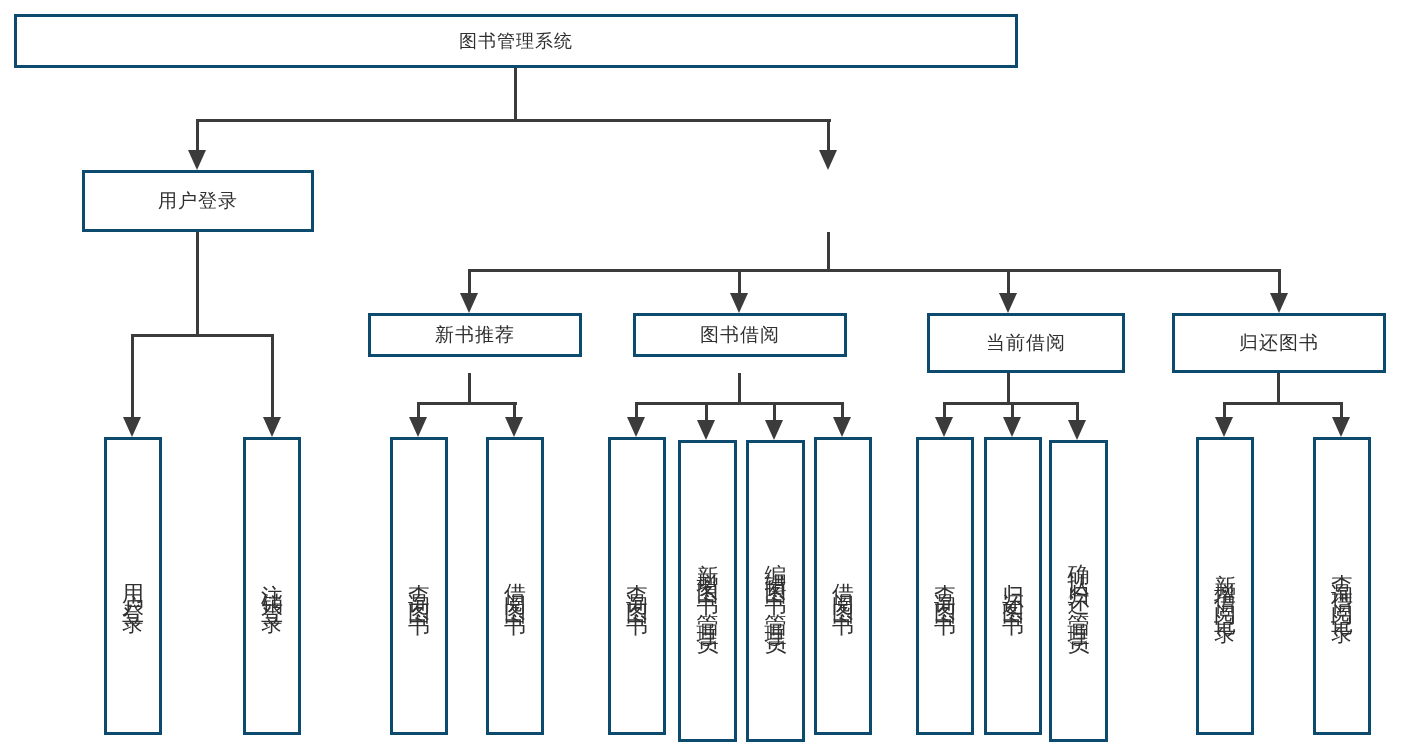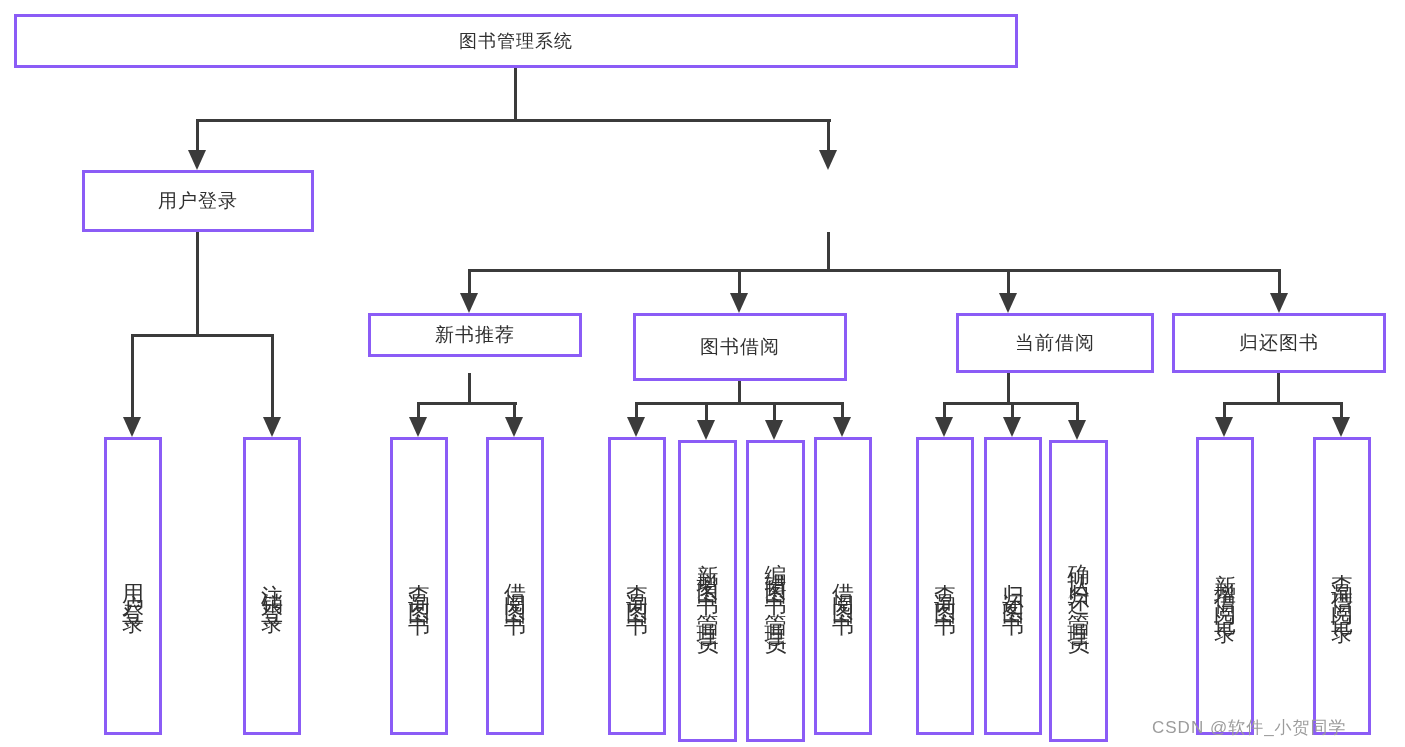--- a/index.html
+++ b/index.html
@@ -2,21 +2,21 @@
 <html><head>
 <meta charset="utf-8">
 <style>
   html,body { margin:0; padding:0; background:#ffffff; }
   .canvas {
     position:relative; width:1405px; height:747px; background:#ffffff;
     font-family:"Liberation Sans","DejaVu Sans",sans-serif; overflow:hidden;
   }
   .node {
     position:absolute; box-sizing:border-box; background:#ffffff;
-    border:3px solid #8b5cf6; display:flex; align-items:center; justify-content:center;
+    border:3px solid #0c4a6e; display:flex; align-items:center; justify-content:center;
     color:#303030;
   }
   .hnode { font-size:19px; letter-spacing:1px; }
   .root  { font-size:18px; }
   .vnode span {
     writing-mode:vertical-rl; text-orientation:mixed;
     font-size:22px; line-height:1; letter-spacing:10px; color:#303030;
   }
   .vline { position:absolute; width:3px; background:#3b3b3b; }
   .hline { position:absolute; height:3px; background:#3b3b3b; }
@@ -98,24 +98,24 @@
     <span>图书管理系统</span>
   </div>
 
   <div class="node hnode" style="left:82px;top:170px;width:232px;height:62px">
     <span>用户登录</span>
   </div>
 
   <div class="node hnode" style="left:368px;top:313px;width:214px;height:44px">
     <span>新书推荐</span>
   </div>
-  <div class="node hnode" style="left:633px;top:313px;width:214px;height:68px">
+  <div class="node hnode" style="left:633px;top:313px;width:214px;height:44px">
     <span>图书借阅</span>
   </div>
-  <div class="node hnode" style="left:956px;top:313px;width:198px;height:60px">
+  <div class="node hnode" style="left:927px;top:313px;width:198px;height:60px">
     <span>当前借阅</span>
   </div>
   <div class="node hnode" style="left:1172px;top:313px;width:214px;height:60px">
     <span>归还图书</span>
   </div>
 
   <div class="node vnode" style="left:104px;top:437px;width:58px;height:298px">
     <span>用户登录</span>
   </div>
   <div class="node vnode" style="left:243px;top:437px;width:58px;height:298px">
@@ -152,14 +152,13 @@
     <span>确认归还（管理员）</span>
   </div>
 
   <div class="node vnode" style="left:1196px;top:437px;width:58px;height:298px">
     <span>新增借阅记录</span>
   </div>
   <div class="node vnode" style="left:1313px;top:437px;width:58px;height:298px">
     <span>查询借阅记录</span>
   </div>
 
-  <div class="watermark">CSDN @软件_小贺同学</div>
 </div>
 
 </body></html>

